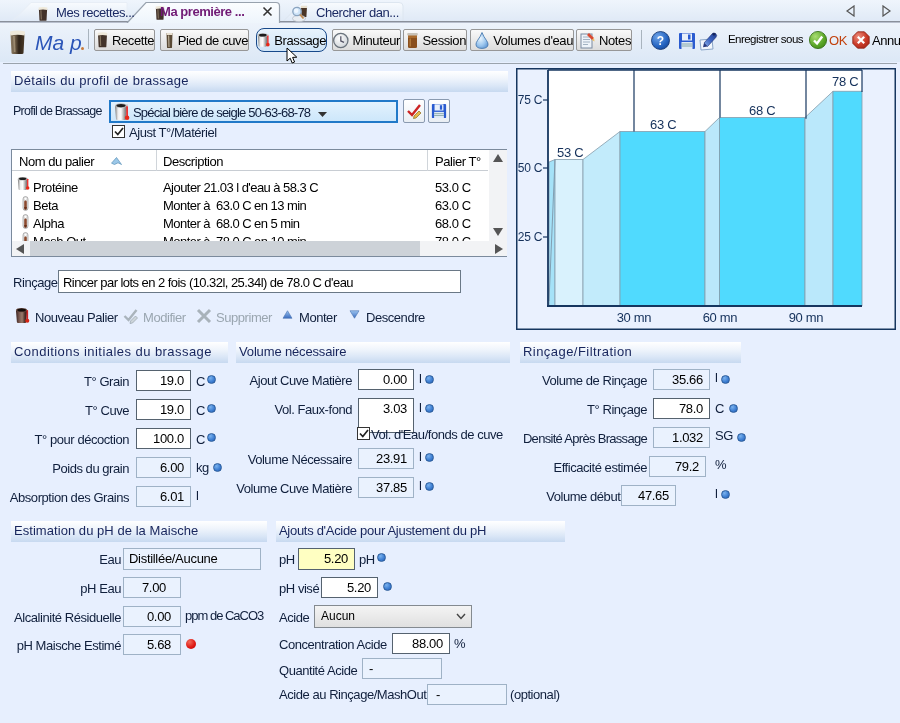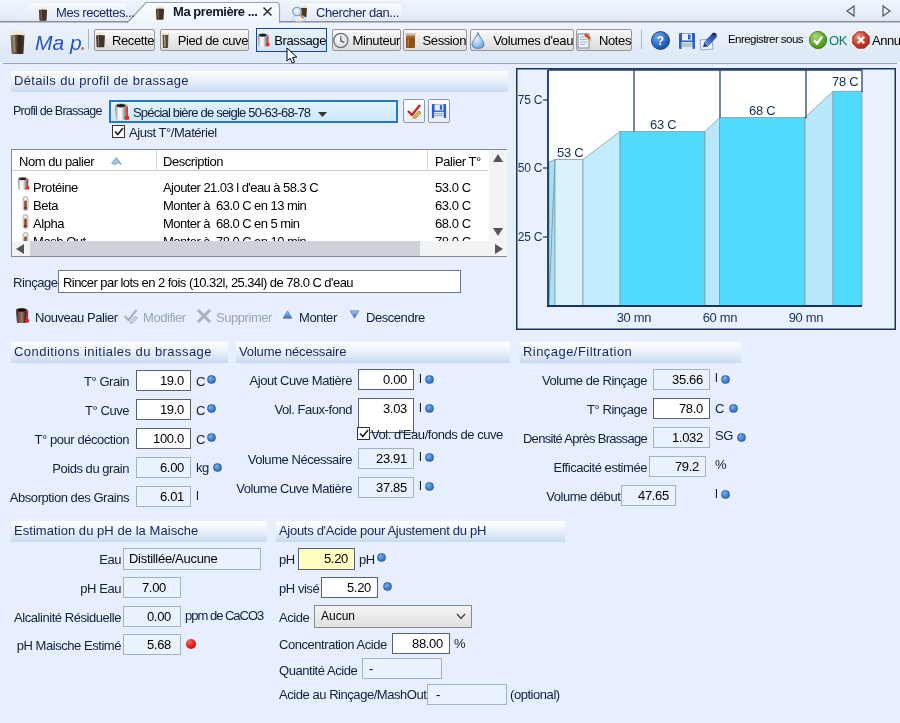--- a/index.html
+++ b/index.html
@@ -5,21 +5,21 @@
 html,body{width:900px;height:723px;overflow:hidden}
 body{font-family:"Liberation Sans",sans-serif;font-size:12px;background:#e7effe;position:relative}
 .abs{position:absolute}
 .lbl{position:absolute;font-size:13px;color:#101f3c;white-space:nowrap;letter-spacing:-0.45px}
 .fw{position:absolute;background:#fff;border:1px solid #55626f;font-size:13px;color:#000;text-align:right;padding:2px 6px 0 2px;white-space:nowrap;letter-spacing:-0.3px}
 .fr{position:absolute;background:#eaf2fe;border:1px solid #9fb2c6;font-size:13px;color:#000;text-align:right;padding:2px 6px 12px 2px;white-space:nowrap;letter-spacing:-0.3px}
 .unit{position:absolute;font-size:13px;color:#101f3c;white-space:nowrap;letter-spacing:-0.4px}
 .dotB{position:absolute;width:9px;height:9px;border-radius:50%;background:radial-gradient(circle at 35% 30%,#7ab2ee,#3a7bd0 60%,#2a5fae);border:1px solid #2c5d9b}
 .dotR{position:absolute;width:10px;height:10px;border-radius:50%;background:radial-gradient(circle at 35% 30%,#f26a5a,#dd1511 60%,#b90e0c)}
 .hdr{position:absolute;height:21px;background:linear-gradient(180deg,#ffffff 0%,#f0f5fc 35%,#dbe7f7 70%,#c7d9f0 100%);color:#17255c;font-size:13px;padding:2px 0 0 3px;white-space:nowrap}
-.tbtn{position:absolute;top:29px;height:22px;background:linear-gradient(180deg,#f9f9f9,#ececec 45%,#dcdcdc);border:1px solid #979797;border-radius:2px;color:#000;font-size:13px;display:flex;align-items:center;justify-content:space-between;gap:4px;white-space:nowrap;letter-spacing:-0.4px}
+.tbtn{position:absolute;top:29px;height:22px;background:linear-gradient(180deg,#f9f9f9,#ececec 45%,#dcdcdc);border:1px solid #979797;border-radius:2px;color:#000;font-size:13px;display:flex;align-items:center;justify-content:flex-end;gap:4px;white-space:nowrap;letter-spacing:-0.4px}
 </style></head>
 <body>
 
 <div class="abs" style="left:0;top:0;width:900px;height:22px;background:linear-gradient(180deg,#eff5fc,#dfe9f6)"></div>
 <svg class="abs" style="left:0;top:0" width="900" height="24" viewBox="0 0 900 24">
 <defs>
 <linearGradient id="tabi" x1="0" y1="0" x2="0" y2="1">
         <stop offset="0" stop-color="#f8fbfe"></stop>
         <stop offset="1" stop-color="#dfe9f6"></stop>
       </linearGradient>
@@ -45,21 +45,21 @@
   </svg>
 <svg class="abs" style="left:291px;top:5px" width="18" height="17" viewBox="0 0 18 17">
 <path d="M10,2 L10.6,12 L15.4,12 L16,2 Z" fill="#4a3526"></path>
     <path d="M9.8,0.8 L16.2,0.8 L16.1,3 L9.9,3 Z" fill="#e8e0ce"></path>
 <ellipse cx="8" cy="13.5" rx="6.5" ry="3.2" fill="#e9edf2" stroke="#b0b8c2" stroke-width="0.7"></ellipse>
 <circle cx="6" cy="6.5" r="4.2" fill="#cfe4f8" stroke="#8aa4c0" stroke-width="1.3"></circle>
 <circle cx="5.2" cy="5.7" r="2.2" fill="#eef6ff"></circle>
 <path d="M9,9.5 L12.5,13.5" stroke="#c08a50" stroke-width="1.8"></path>
 </svg>
 <span class="lbl" style="left:56px;top:5px;color:#1b2a63">Mes recettes...</span>
-<span class="lbl" style="left:173px;top:4px;font-weight:bold;color:#0f172a">Ma première ...</span>
+<span class="lbl" style="left:160px;top:4px;font-weight:bold;color:#701a75">Ma première ...</span>
 <span class="lbl" style="left:316px;top:5px;color:#1b2a63">Chercher dan...</span>
 <svg class="abs" style="left:262px;top:6px" width="11" height="11" viewBox="0 0 11 11">
     <path d="M1.5,1.5 L9.5,9.5 M9.5,1.5 L1.5,9.5" stroke="#333" stroke-width="1.6"></path>
   </svg>
 <svg class="abs" style="left:845px;top:5px" width="48" height="12" viewBox="0 0 48 12">
     <path d="M9,1 L2,6 L9,11 Z" fill="none" stroke="#555" stroke-width="1.2"></path>
     <path d="M38,1 L45,6 L38,11 Z" fill="none" stroke="#555" stroke-width="1.2"></path>
   </svg>
 
 <div class="abs" style="left:0;top:23px;width:900px;height:39px;background:linear-gradient(180deg,#edf3fb,#dce8f6)"></div>
@@ -92,21 +92,21 @@
     <span>Recette</span>
   </div>
 <div class="tbtn" style="left:160px;width:89px">
     <svg width="9" height="17" viewBox="0 0 9 17">
       <path d="M1.5,1 L2,15.5 Q2,16 3,16 L6,16 Q7,16 7,15.5 L7.5,1 Z" fill="#5a4a36"></path>
       <path d="M1.5,1 L7.5,1 L7.4,3 L1.6,3 Z" fill="#e8e0d0"></path>
       <path d="M3,3.5 L3.4,15 L4.6,15 L4.2,3.5 Z" fill="#c8bca4" opacity="0.85"></path>
     </svg>
     <span>Pied de cuve</span>
   </div>
-<div class="tbtn" style="left:256px;top:28px;height:24px;width:71px;background:linear-gradient(180deg,#e8f3fc,#cfe4f7);border:1px solid #18498a;border-radius:0">
+<div class="tbtn" style="left:256px;top:28px;height:24px;width:71px;background:linear-gradient(180deg,#e8f3fc,#cfe4f7);border:1px solid #18498a;border-radius:8px">
     <svg width="16" height="18" viewBox="0 0 16 18">
       <defs>
         <linearGradient id="kx2" x1="0" y1="0" x2="1" y2="0">
           <stop offset="0" stop-color="#777"></stop>
           <stop offset="0.25" stop-color="#eee"></stop>
           <stop offset="0.5" stop-color="#fdfdfd"></stop>
           <stop offset="0.8" stop-color="#999"></stop>
           <stop offset="1" stop-color="#666"></stop>
         </linearGradient>
       </defs>
@@ -202,21 +202,21 @@
 <defs>
       <radialGradient id="gok" cx="0.35" cy="0.3" r="0.9">
         <stop offset="0" stop-color="#a8dd72"></stop>
         <stop offset="0.6" stop-color="#58a426"></stop>
         <stop offset="1" stop-color="#3c7d14"></stop>
       </radialGradient>
     </defs>
 <circle cx="9" cy="9" r="8.6" fill="url(#gok)" stroke="#2f6b10" stroke-width="0.8"></circle>
 <path d="M5,9.5 L8,12.5 L13.2,5.5" stroke="#fff" stroke-width="2.4" fill="none"></path>
   </svg>
-<span class="lbl" style="left:829px;top:33px;color:#0f766e">OK</span>
+<span class="lbl" style="left:829px;top:33px;color:#c2410c">OK</span>
 <svg class="abs" style="left:852px;top:31px" width="18" height="18" viewBox="0 0 18 18">
 <defs>
       <radialGradient id="rx" cx="0.35" cy="0.3" r="0.9">
         <stop offset="0" stop-color="#ef9080"></stop>
         <stop offset="0.55" stop-color="#c93a28"></stop>
         <stop offset="1" stop-color="#9c2214"></stop>
       </radialGradient>
     </defs>
 <path d="M5.6,0.8 L12.4,0.8 L17.2,5.6 L17.2,12.4 L12.4,17.2 L5.6,17.2 L0.8,12.4 L0.8,5.6 Z" fill="url(#rx)" stroke="#8d1e10" stroke-width="0.8"></path>
 <path d="M5.8,5.8 L12.2,12.2 M12.2,5.8 L5.8,12.2" stroke="#fff" stroke-width="2.2"></path>

